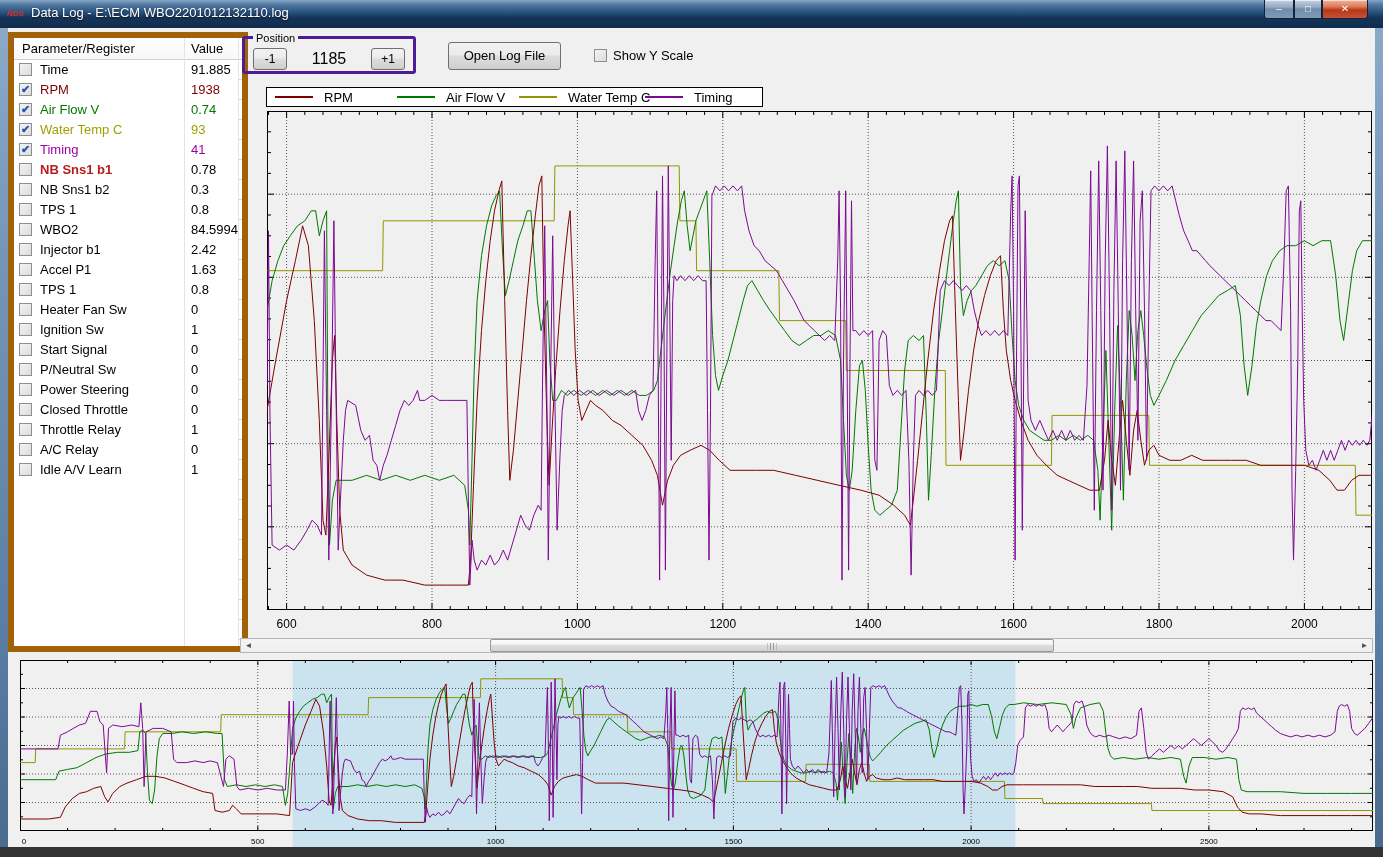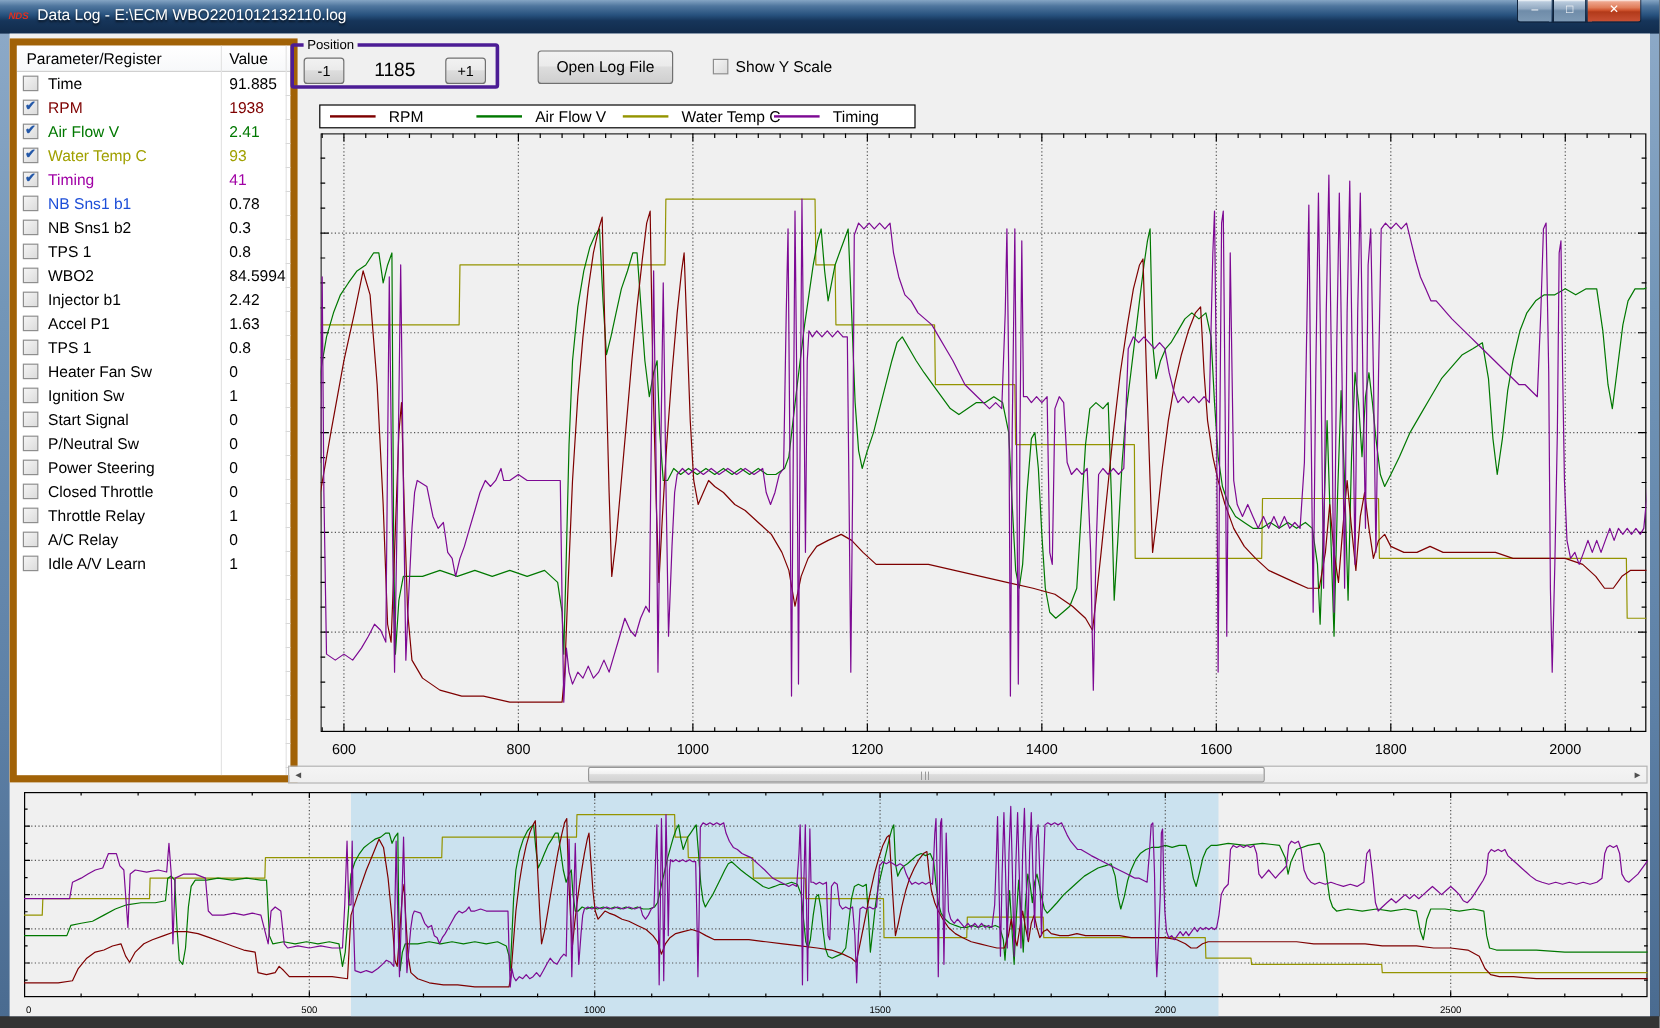--- a/index.html
+++ b/index.html
@@ -100,35 +100,35 @@
             <span class="pval" style="color: rgb(0, 0, 0);">91.885</span>
           </div>
           <div class="prow">
             <div class="cb">✔</div>
             <span class="pname" style="color: rgb(126, 0, 0);">RPM</span>
             <span class="pval" style="color: rgb(126, 0, 0);">1938</span>
           </div>
           <div class="prow">
             <div class="cb">✔</div>
             <span class="pname" style="color: rgb(0, 120, 0);">Air Flow V</span>
-            <span class="pval" style="color: rgb(0, 120, 0);">2.41</span>
+            <span class="pval" style="color: rgb(0, 120, 0);">0.74</span>
           </div>
           <div class="prow">
             <div class="cb">✔</div>
             <span class="pname" style="color: rgb(160, 160, 0);">Water Temp C</span>
             <span class="pval" style="color: rgb(160, 160, 0);">93</span>
           </div>
           <div class="prow">
             <div class="cb">✔</div>
             <span class="pname" style="color: rgb(160, 0, 165);">Timing</span>
             <span class="pval" style="color: rgb(160, 0, 165);">41</span>
           </div>
           <div class="prow">
             <div class="cb"></div>
-            <span class="pname" style="color: #1d4ed8;">NB Sns1 b1</span>
+            <span class="pname" style="color: #b91c1c; font-weight: bold;">NB Sns1 b1</span>
             <span class="pval" style="color: rgb(0, 0, 0);">0.78</span>
           </div>
           <div class="prow">
             <div class="cb"></div>
             <span class="pname" style="color: rgb(0, 0, 0);">NB Sns1 b2</span>
             <span class="pval" style="color: rgb(0, 0, 0);">0.3</span>
           </div>
           <div class="prow">
             <div class="cb"></div>
             <span class="pname" style="color: rgb(0, 0, 0);">TPS 1</span>

